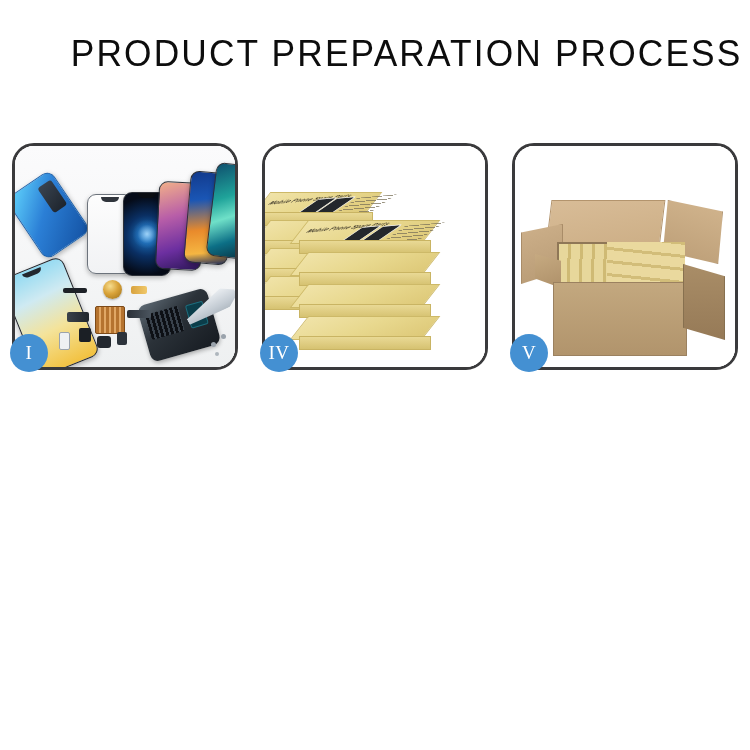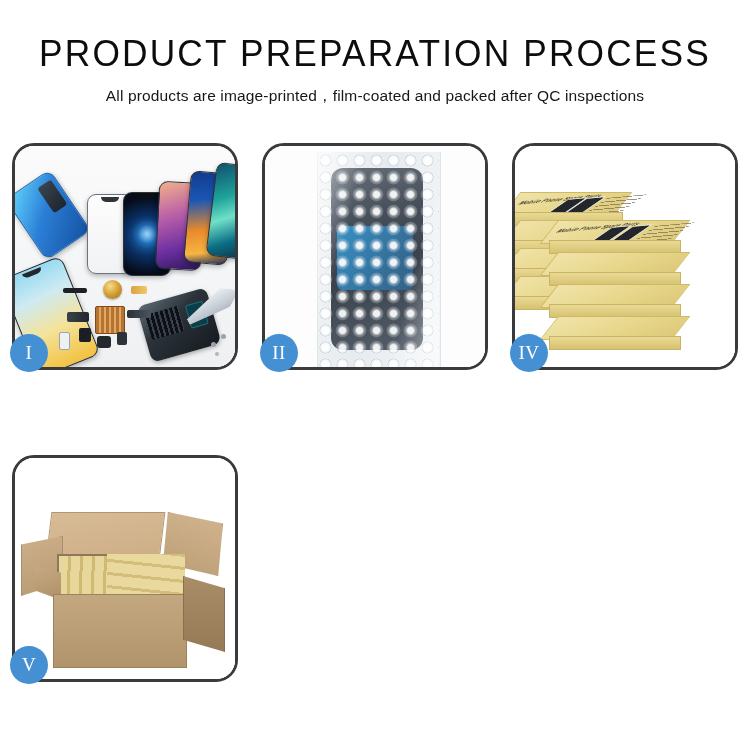--- a/index.html
+++ b/index.html
@@ -12,21 +12,21 @@
     height: 750px;
     font-family: "Liberation Sans", sans-serif;
     color: #111111;
     overflow: hidden;
     position: relative;
   }
 
   
   .header {
     width: 100%;
-    text-align: center;
+    text-align: right;
     padding-top: 34px;
   }
   .page-title {
     font-size: 36px;
     font-weight: 500;
     letter-spacing: 2.2px;
     color: #0d0d0d;
     line-height: 1.1;
     margin: 0;
     white-space: nowrap;
@@ -420,21 +420,20 @@
     background: linear-gradient(120deg, rgba(235,240,244,.95), rgba(255,255,255,.2));
     transform: rotate(-14deg);
     border-radius:3px;
   }
 </style>
 </head>
 <body>
 
 <div class="header">
   <h1 class="page-title">PRODUCT PREPARATION PROCESS</h1>
-  <p class="page-subtitle">All products are image-printed，film-coated and packed after QC inspections</p>
 </div>
 
 <div class="grid">
 
   <div class="panel">
     <div class="panel-inner">
       <div class="scene">
         <div class="bg-soft"></div>
         <div class="phone p-blue-flat"></div>
         <div class="phone p-glass"></div>
@@ -456,33 +455,20 @@
         <div class="part flex8"></div>
         <div class="part screw1"></div>
         <div class="part screw2"></div>
         <div class="part screw3"></div>
         <div class="tweezer"></div>
       </div>
     </div>
     <div class="badge">I</div>
   </div>
 
-  <div class="panel">
-    <div class="panel-inner">
-      <div class="scene">
-        <div class="bubble-bg"></div>
-        <div class="wrap-sheet"></div>
-        <div class="wrap-phone"></div>
-        <div class="bubbles"></div>
-        <div class="bubbles2"></div>
-        <div class="wrap-shine"></div>
-      </div>
-    </div>
-    <div class="badge">II</div>
-  </div>
 
 
   <div class="panel">
     <div class="panel-inner">
       <div class="scene">
         <div class="w4-bg"></div>
 
         <div class="sbox" style="left:-4px; top:46px;">
           <div class="top">
             <div class="lid-label">Mobile Phone Spare Parts</div>

